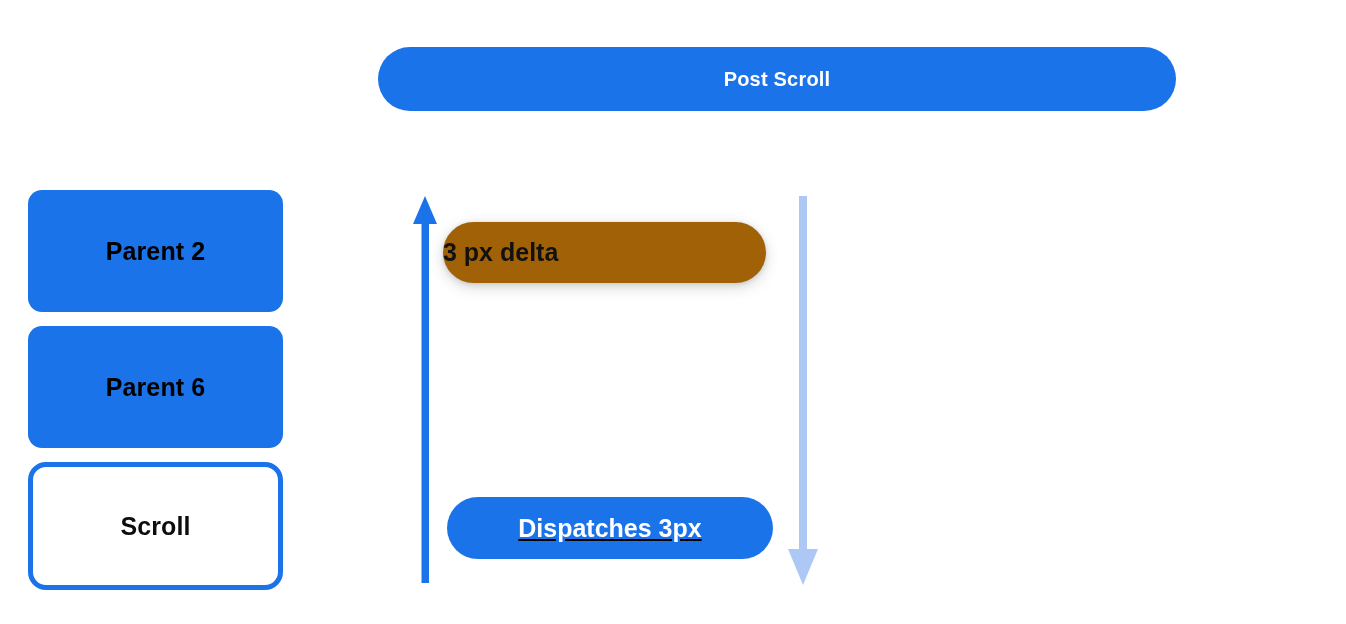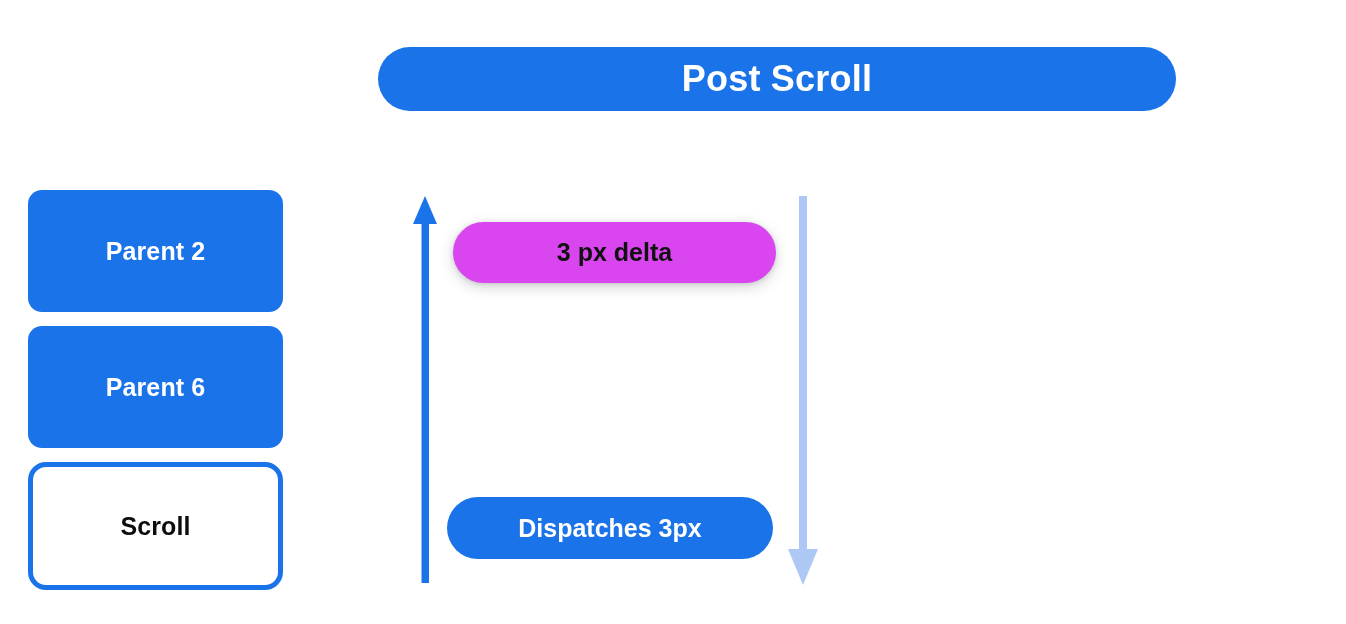--- a/index.html
+++ b/index.html
@@ -26,21 +26,21 @@
     width: 798px;
     height: 64px;
     background: #1a73e8;
     border-radius: 32px;
     display: flex;
     align-items: center;
     justify-content: center;
   }
   .header-pill .label {
     color: #ffffff;
-    font-size: 36px;
+    font-size: 20px;
     font-weight: bold;
     letter-spacing: 0.2px;
   }
 
   
   .box-stack {
     position: absolute;
     left: 28px;
     top: 190px;
     width: 255px;
@@ -57,67 +57,68 @@
   }
   .box .label {
     font-size: 25px;
     font-weight: bold;
     letter-spacing: 0.1px;
   }
   .box.filled {
     background: #1a73e8;
     border: 0;
   }
-  .box.filled .label { color: #ffffff; }
+  .box.filled .label { color: #000000; }
 
   .box.outlined {
     background: #ffffff;
     border: 5px solid #1a73e8;
     border-radius: 18px;
     height: 128px;
   }
   .box.outlined .label { color: #0d0d0d; }
 
   
   .arrow {
     position: absolute;
   }
 
   
   .delta-pill {
     position: absolute;
-    left: 453px;
+    left: 443px;
     top: 222px;
     width: 323px;
     height: 61px;
-    background: #d946ef;
+    background: #a16207;
     border-radius: 31px;
     display: flex;
     align-items: center;
-    justify-content: center;
+    justify-content: flex-start;
     box-shadow: 0 4px 14px rgba(60, 64, 67, 0.22),
                 0 1px 4px rgba(60, 64, 67, 0.16);
   }
   .delta-pill .label {
     color: #111111;
     font-size: 25px;
     font-weight: bold;
   }
 
   .dispatch-pill {
     position: absolute;
     left: 447px;
     top: 497px;
     width: 326px;
     height: 62px;
     background: #1a73e8;
     border-radius: 31px;
     display: flex;
     align-items: center;
     justify-content: center;
+    text-decoration: underline;
   }
   .dispatch-pill .label {
     color: #ffffff;
     font-size: 25px;
     font-weight: bold;
   }
 </style>
 </head>
 <body>
 

